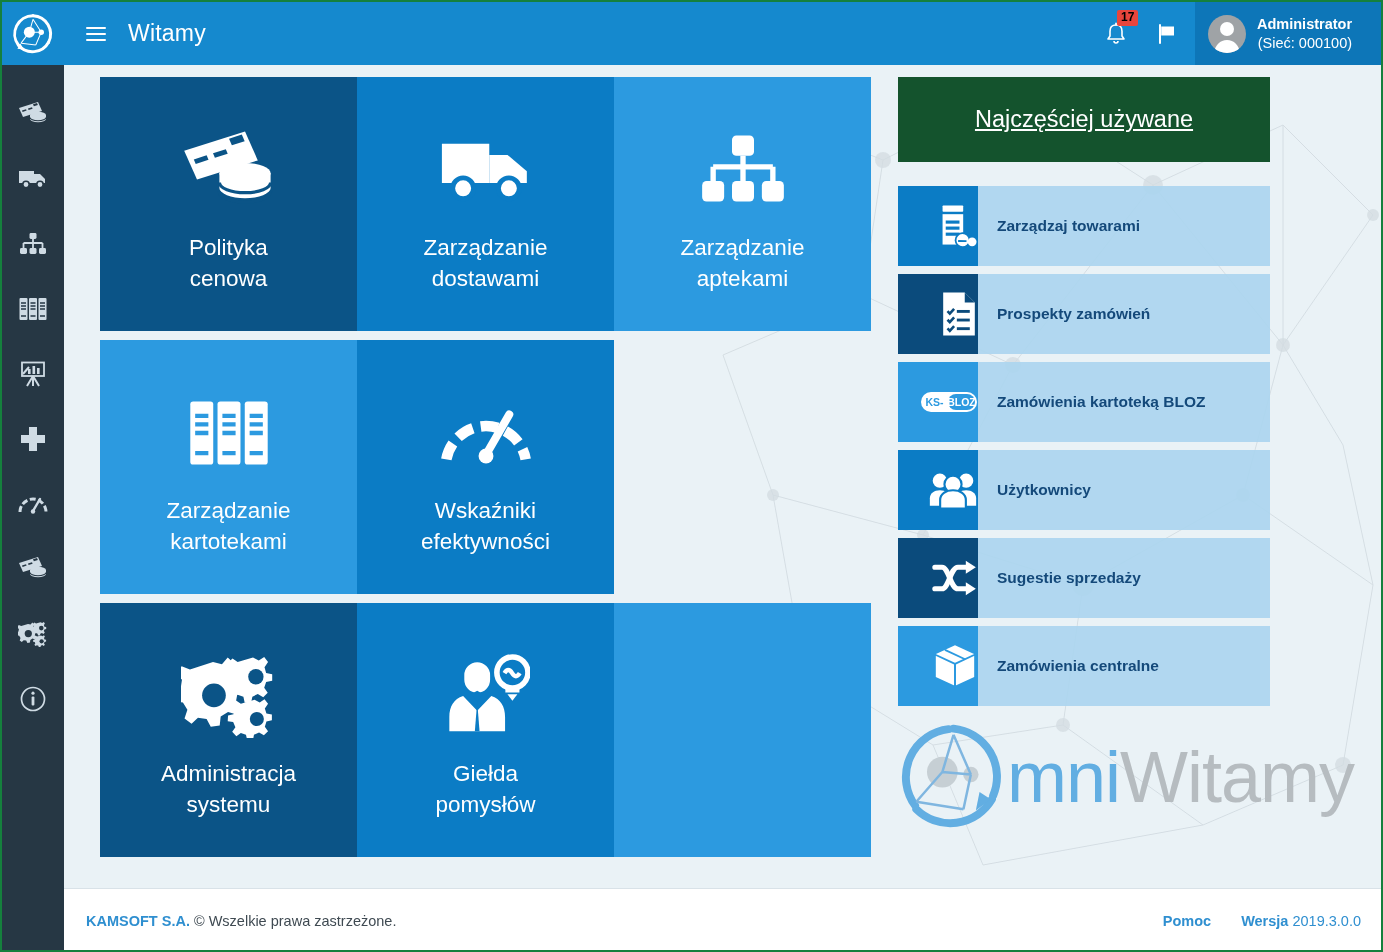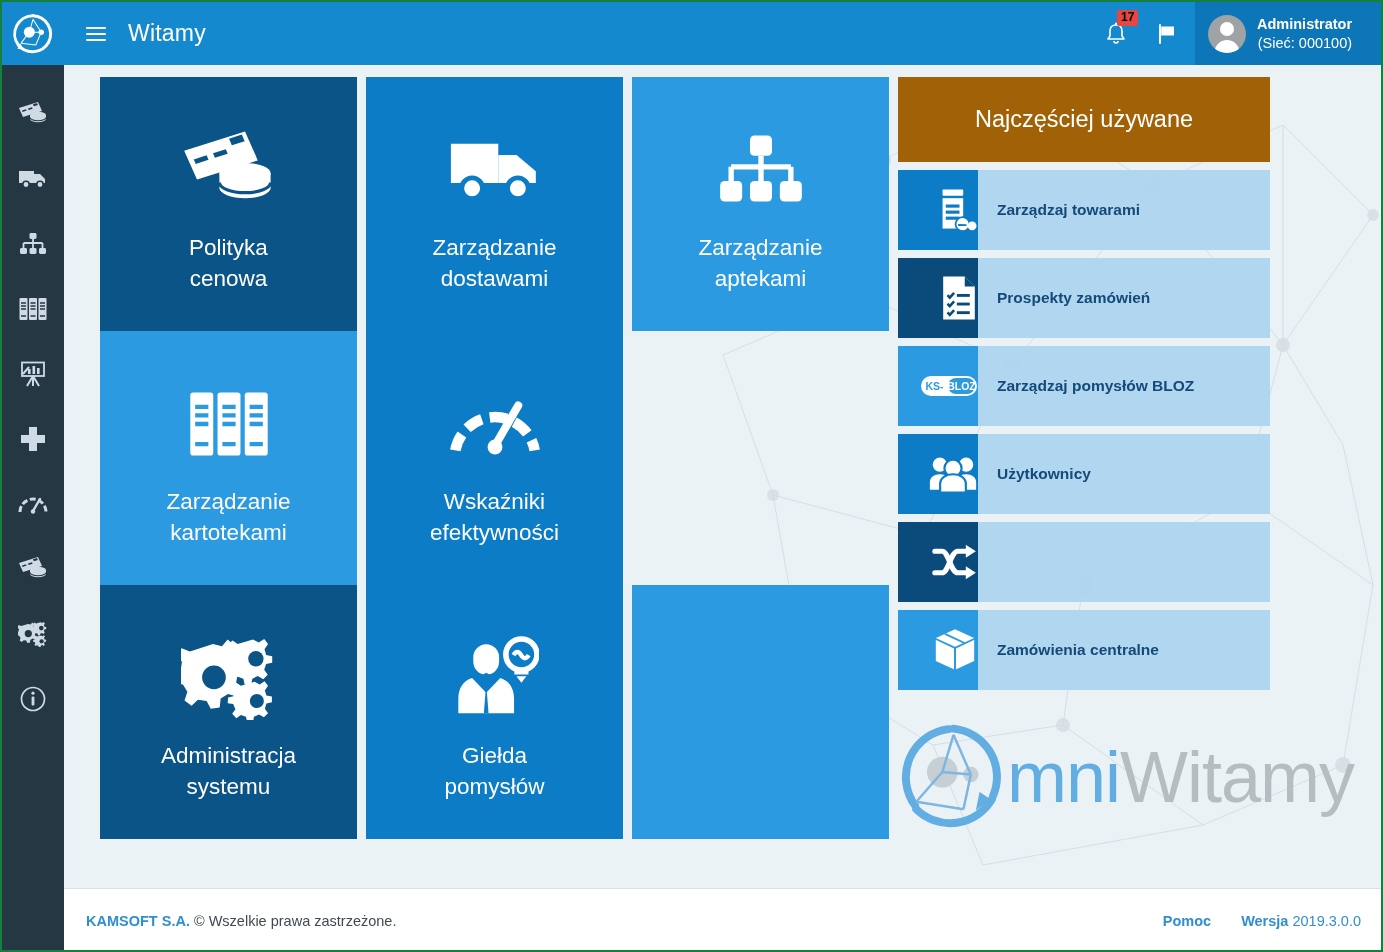--- a/index.html
+++ b/index.html
@@ -131,21 +131,21 @@
 
   .grid {
     position: absolute;
     top: 12px; left: 36px;
     width: 1202px;
   }
   .tiles {
     position: absolute; top: 0; left: 0;
     width: 790px;
   }
-  .tile-row { display: flex; gap: 9px; }
+  .tile-row { display: flex; margin-bottom: 9px; }
   .tile {
     width: 257px; height: 254px;
     display: flex; flex-direction: column;
     align-items: center; justify-content: center;
     cursor: pointer;
     color: #fff;
     text-align: center;
   }
   .tile .tile-icon { height: 112px; display: flex; align-items: center; justify-content: center; }
   .tile .tile-label {
@@ -160,25 +160,26 @@
   .c-light{ background: #2c9ae0; }
 
   
   .fav-panel {
     position: absolute;
     top: 0; left: 798px;
     width: 372px;
   }
   .fav-header {
     height: 85px;
-    background: #a16207;
+    background: #14532d;
     color: #fff;
     display: flex; align-items: center; justify-content: center;
     font-size: 23.5px;
-    margin-bottom: 8px;
+    margin-bottom: 24px;
+    text-decoration: underline;
   }
   .fav-item {
     height: 80px;
     display: flex; align-items: stretch;
     margin-bottom: 8px;
     background: rgba(171,213,239,.92);
     cursor: pointer;
   }
   .fav-ico {
     width: 80px; height: 80px;
@@ -600,21 +601,21 @@
 
         <div class="fav-item">
           <div class="fav-ico l">
             <svg width="58" height="24" viewBox="0 0 58 24">
               <rect x="1" y="2" width="56" height="20" rx="10" fill="#fff"></rect>
               <rect x="28" y="4" width="27" height="16" rx="8" fill="#2c9ae0"></rect>
               <text x="14.5" y="16" font-family="Liberation Sans, sans-serif" font-size="10.5" font-weight="bold" fill="#2c9ae0" text-anchor="middle">KS-</text>
               <text x="41.5" y="16" font-family="Liberation Sans, sans-serif" font-size="10.5" font-weight="bold" fill="#ffffff" text-anchor="middle">BLOZ</text>
             </svg>
           </div>
-          <div class="fav-label">Zarządzaj pomysłów BLOZ</div>
+          <div class="fav-label">Zamówienia kartoteką BLOZ</div>
         </div>
 
         <div class="fav-item">
           <div class="fav-ico m">
             <svg width="50" height="40" viewBox="0 0 34 28">
               <circle cx="7.8" cy="7.5" r="5" fill="#fff"></circle>
               <path d="M0.8 25 v-5.2 c0-3.5 3-5.6 7-5.6 s7 2.1 7 5.6 V25 Z" fill="#fff"></path>
               <circle cx="26.2" cy="7.5" r="5" fill="#fff"></circle>
               <path d="M19.2 25 v-5.2 c0-3.5 3-5.6 7-5.6 s7 2.1 7 5.6 V25 Z" fill="#fff"></path>
               <circle cx="17" cy="10" r="6" fill="#fff" stroke="#0b7cc5" stroke-width="1.5"></circle>
@@ -626,20 +627,21 @@
 
         <div class="fav-item">
           <div class="fav-ico d">
             <svg width="46" height="38" viewBox="0 0 32 26">
               <path d="M2 5.5 H7 C11.5 5.5 13 20.5 18 20.5 H26" fill="none" stroke="#fff" stroke-width="3.6" stroke-linecap="round"></path>
               <path d="M2 20.5 H7 C11.5 20.5 13 5.5 18 5.5 H26" fill="none" stroke="#fff" stroke-width="3.6" stroke-linecap="round"></path>
               <path d="M23.5 1 L30.5 5.5 L23.5 10 Z" fill="#fff"></path>
               <path d="M23.5 16 L30.5 20.5 L23.5 25 Z" fill="#fff"></path>
             </svg>
           </div>
+          <div class="fav-label">Sugestie sprzedaży</div>
         </div>
 
         <div class="fav-item">
           <div class="fav-ico l">
             <svg width="46" height="46" viewBox="0 0 32 32">
               <path d="M16 1.5 L30 8 L16 14.5 L2 8 Z" fill="#fff"></path>
               <path d="M2 8 L16 14.5 V30.5 L2 24 Z" fill="#fff"></path>
               <path d="M30 8 L16 14.5 V30.5 L30 24 Z" fill="#fff"></path>
               <path d="M2 8 L16 14.5 V30.5 L2 24 Z" fill="none" stroke="#2c9ae0" stroke-width="1.3"></path>
               <path d="M30 8 L16 14.5 V30.5 L30 24 Z" fill="none" stroke="#2c9ae0" stroke-width="1.3"></path>

